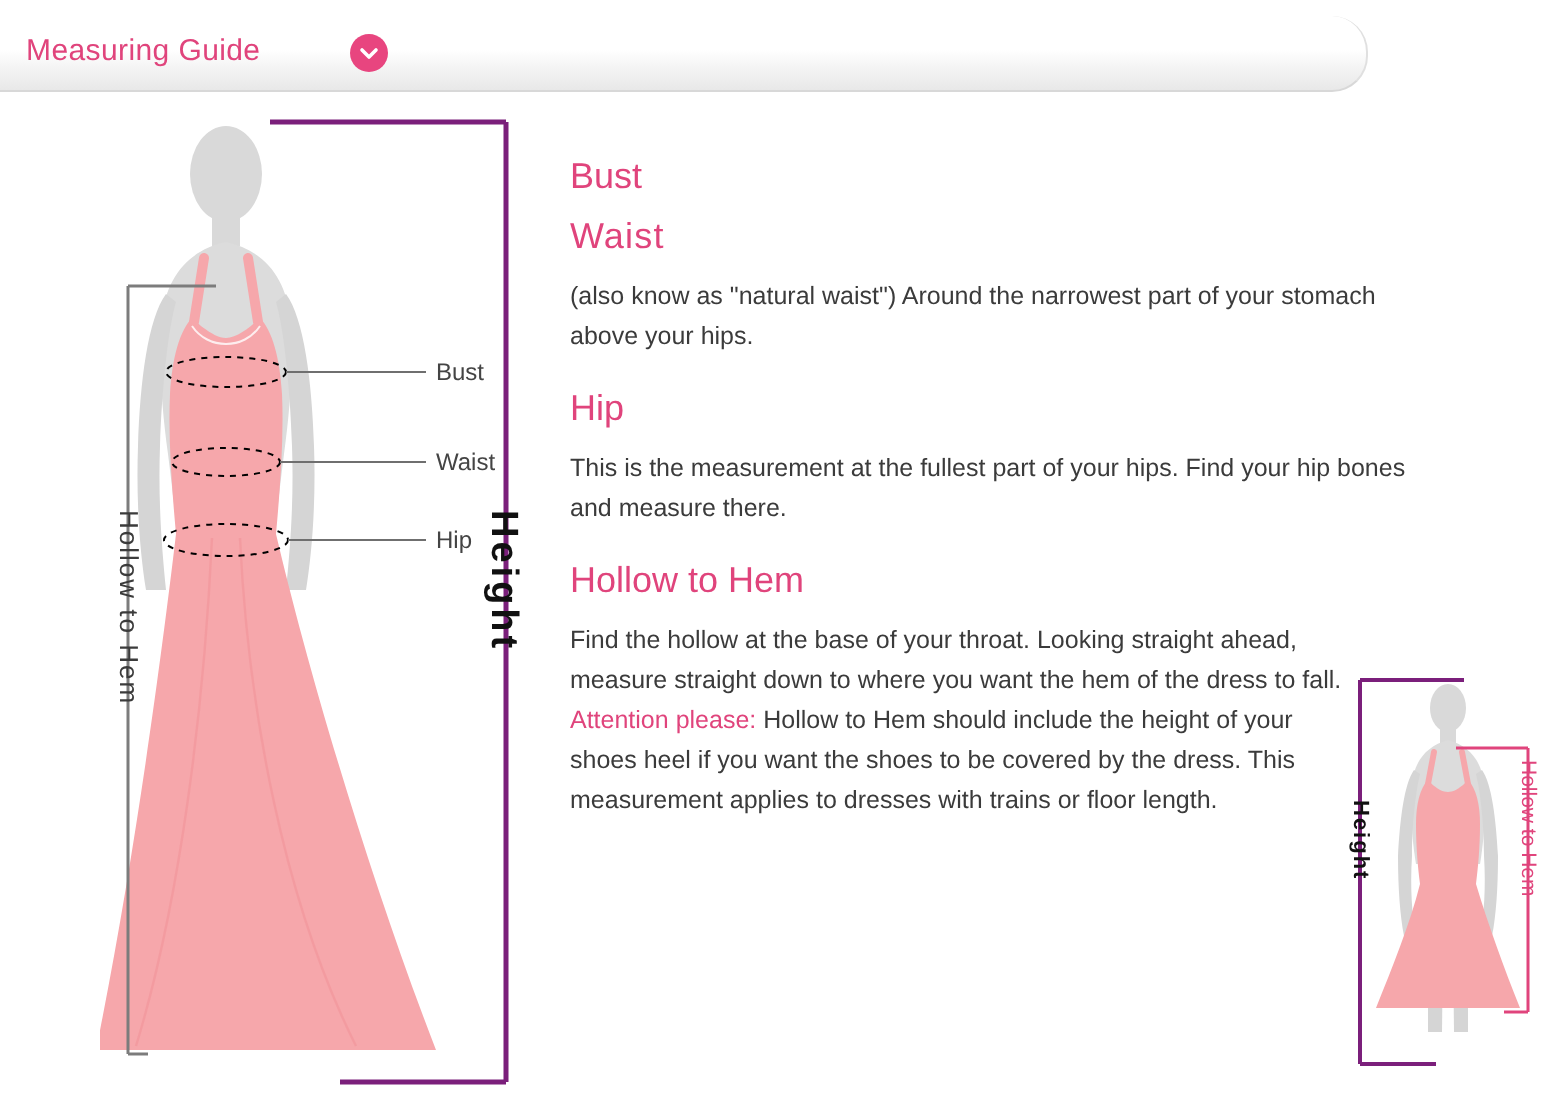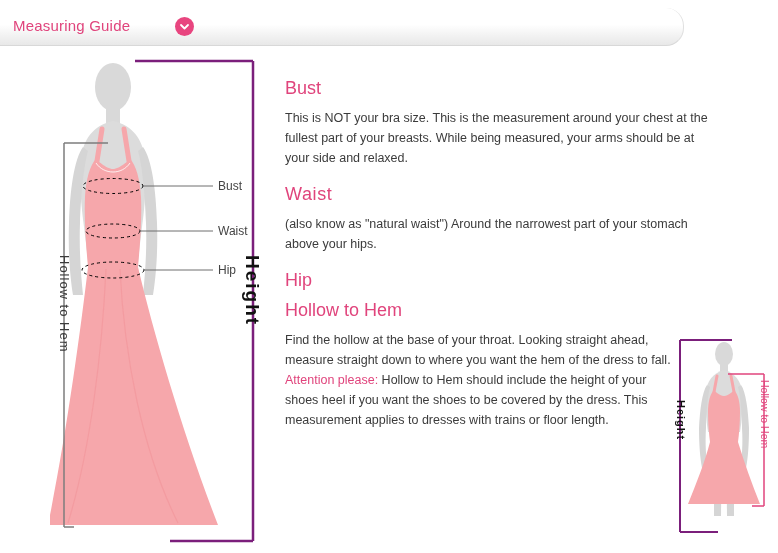--- a/index.html
+++ b/index.html
@@ -180,30 +180,30 @@
         <path d="M14 472 L24 472"></path>
       </g>
       <text transform="translate(10,200) rotate(90)" font-family="Liberation Sans, sans-serif" font-size="13" fill="#3b3b3b" letter-spacing="1">Hollow to Hem</text>
     </svg>
   </div>
 
   <div class="content">
 
     <div class="block">
       <h2 class="sec-title">Bust</h2>
-      <p class="sec-body narrow">This is NOT your bra size. This is the measurement around your chest at the fullest part of your breasts. While being measured, your arms should be at your side and relaxed.</p>
     </div>
 
     <div class="block">
       <h2 class="sec-title waist">Waist</h2>
       <p class="sec-body narrow">(also know as "natural waist") Around the narrowest part of your stomach above your hips.</p>
     </div>
 
     <div class="block block-hip">
       <h2 class="sec-title">Hip</h2>
+      <p class="sec-body narrow">This is the measurement at the fullest part of your hips. Find your hip bones and measure there.</p>
     </div>
 
     <div class="block">
       <h2 class="sec-title">Hollow to Hem</h2>
       <p class="sec-body hollow"><span>Find the hollow at the base of your throat. Looking straight ahead, measure straight down to where you want the hem of the dress to fall. </span><span class="attention">Attention please:</span><span> Hollow to Hem should include the height of your shoes heel if you want the shoes to be covered by the dress. This measurement applies to dresses with trains or floor length.</span></p>
     </div>
 
   </div>
 
   <div class="figure-small">

